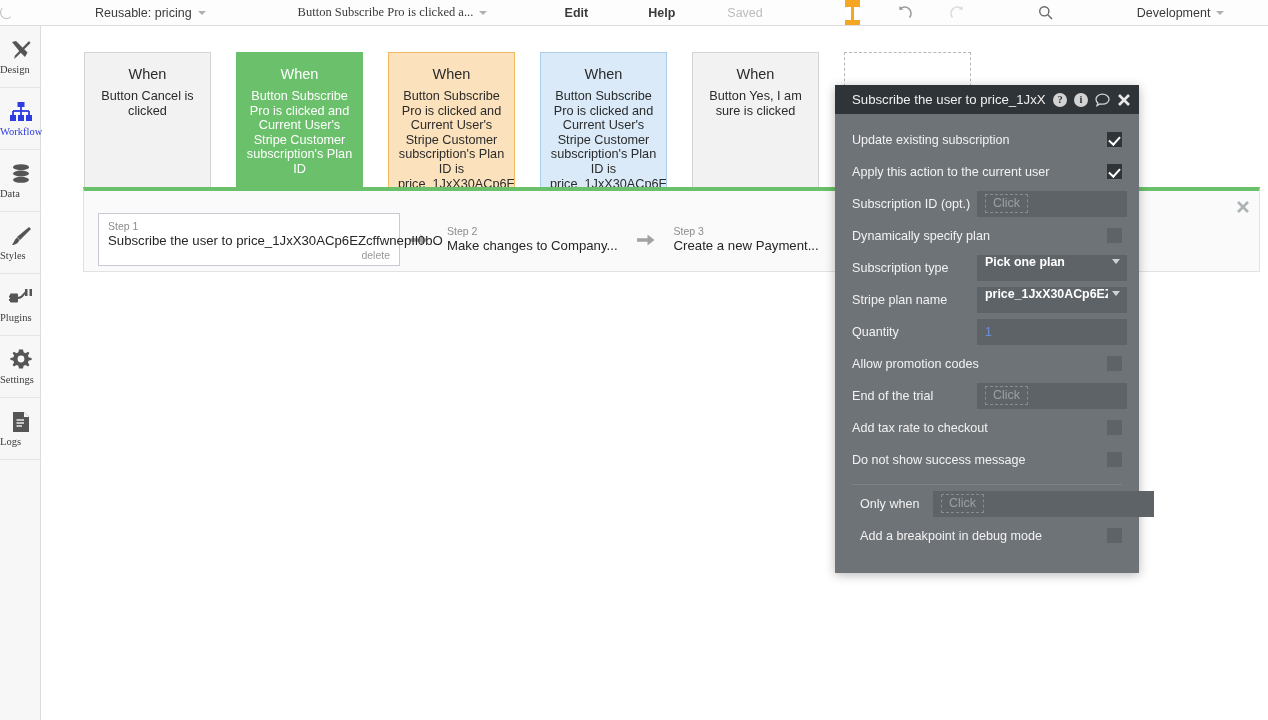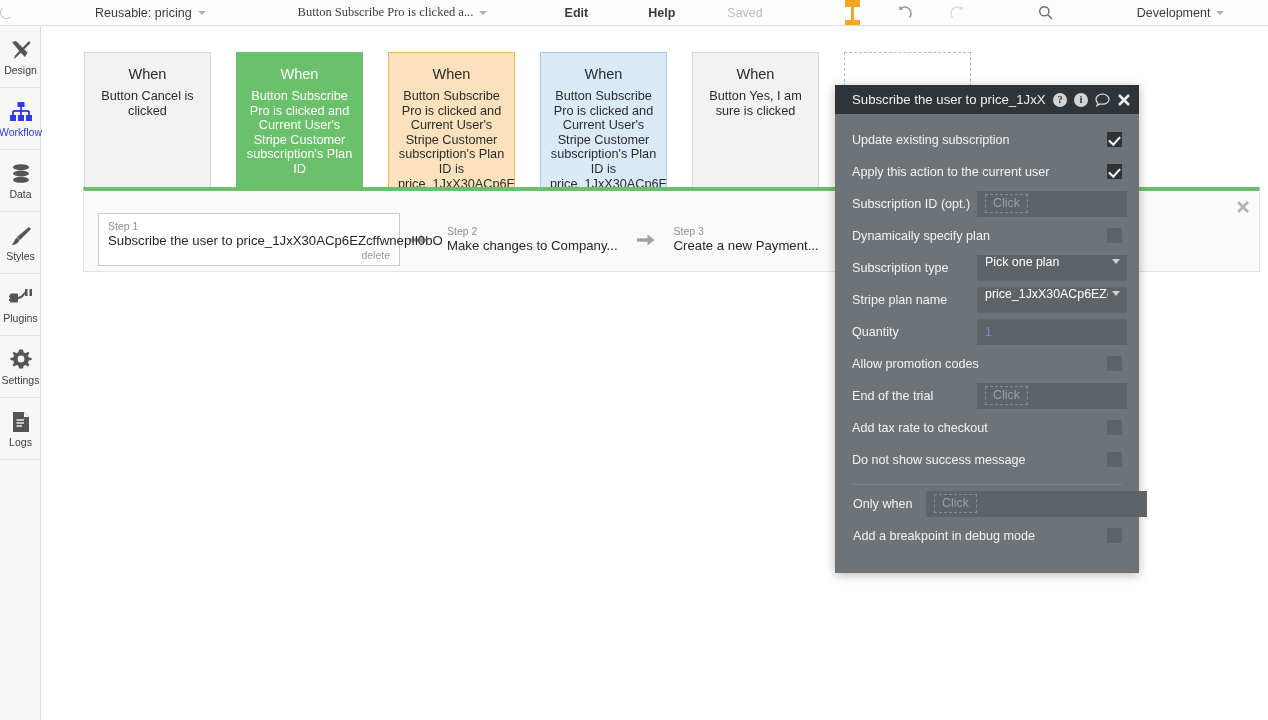--- a/index.html
+++ b/index.html
@@ -91,23 +91,24 @@
   #sidebar {
     position: absolute; left: 0; top: 26px;
     width: 41px; height: 694px;
     background: #f7f7f7;
     border-right: 1px solid #dcdcdc;
   }
   .sb-item {
     position: relative;
     height: 62px; width: 41px;
     display: flex; flex-direction: column;
-    align-items: center; justify-content: center;
+    justify-content: center;
     border-bottom: 1px solid #e4e4e4;
     cursor: pointer;
+    font-family: Liberation Serif, serif;
   }
   .sb-label {
     font-size: 10.5px; color: #3c3c3c; margin-top: 3px;
     line-height: 1;
   }
   .sb-item.active .sb-label { color: #2c3ce0; }
   .sb-ic { height: 24px; display: flex; align-items: center; justify-content: center; }
 
   #sb-expand {
     position: absolute; left: 44px; top: 369px;
@@ -321,38 +322,39 @@
   .inp-val { font-size: 12.4px; color: #ffffff; }
   .inp-val.blue { color: #6a8fd8; }
 
   .sel {
     width: 150px; height: 26px;
     background: #5e6368;
     display: flex; align-items: center;
     padding: 0 7px 12px 8px;
     cursor: pointer;
     flex: 0 0 auto;
+    font-weight: bold;
   }
   .sel-text {
     flex: 1 1 auto;
     font-size: 12.4px; color: #ffffff;
     white-space: nowrap; overflow: hidden;
   }
   .sel-caret {
     width: 0; height: 0; margin-left: 4px; flex: 0 0 auto;
     border-left: 4.5px solid transparent;
     border-right: 4.5px solid transparent;
     border-top: 5px solid #cfd3d6;
   }
 
   #dlg-divider {
     height: 1px; background: #7d8287;
     margin: 9px 0 0 0;
   }
-  #dlg-foot { padding: 3px 17px 0 18px; }
+  #dlg-foot { padding: 3px 17px 0 25px; }
 </style>
 </head>
 <body>
 
 <div id="topbar">
   <div class="tb-cell" id="spinner-cell">
     <div class="spinner-ring"></div>
   </div>
   <div class="tb-divider"></div>
 

